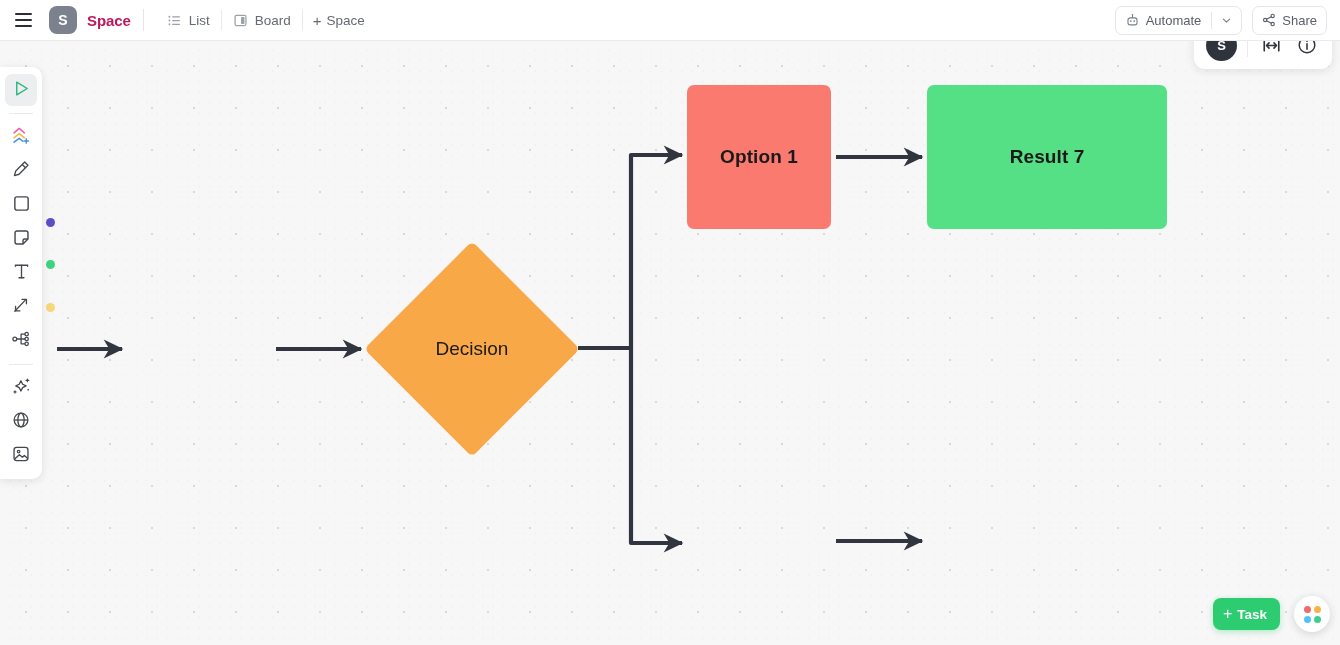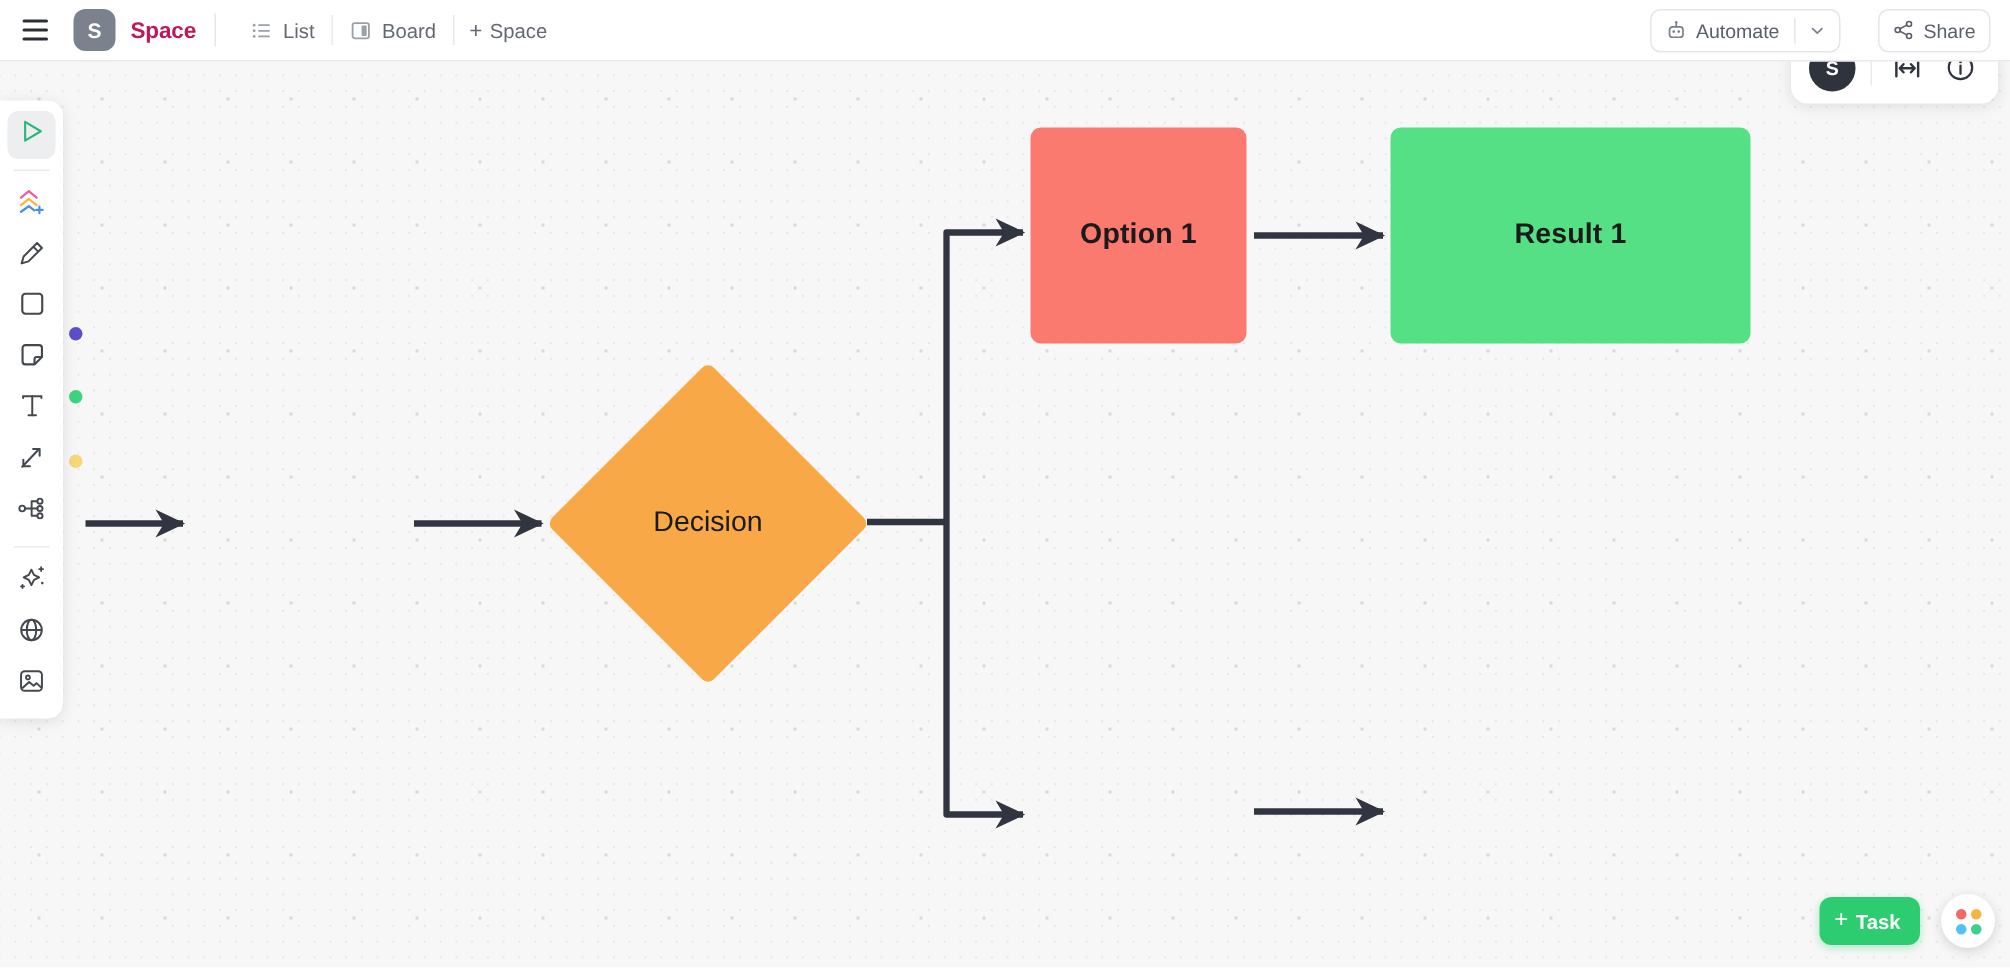--- a/index.html
+++ b/index.html
@@ -121,21 +121,21 @@
     font-size: 13.5px; color: #656a72; cursor: pointer;
   }
   .add-view .plus {
     font-size: 15px; line-height: 1; color: #656a72; font-weight: 400;
   }
 
   .tb-right {
     margin-left: auto;
     display: flex;
     align-items: center;
-    gap: 25px;
+    gap: 10px;
     padding-right: 13px;
   }
 
   .pill-btn {
     display: flex;
     align-items: center;
     height: 29px;
     border: 1px solid #e4e6ea;
     border-radius: 7px;
     background: #fff;
@@ -431,21 +431,21 @@
         <path d="M106 6 L206 106 L106 206 L6 106 Z" fill="#f9a847" stroke="#f9a847" stroke-width="11" stroke-linejoin="round"></path>
       </svg>
       <div class="diamond-txt">Decision</div>
     </div>
 
     <div class="shape rect" style="left:687px; top:44px; width:144px; height:144px; background:#fa7a70;">
       <span>Option 1</span>
     </div>
 
     <div class="shape rect" style="left:927px; top:44px; width:240px; height:144px; background:#55e085;">
-      <span>Result 1</span>
+      <span>Result 7</span>
     </div>
 
 
 
     <div class="collab-dot" style="left:46px; top:177px; background:#5b4ec7;"></div>
     <div class="collab-dot" style="left:46px; top:219px; background:#3ed37f;"></div>
     <div class="collab-dot" style="left:46px; top:262px; background:#f7d77a;"></div>
   </div>
 
   <div id="toolbar">

